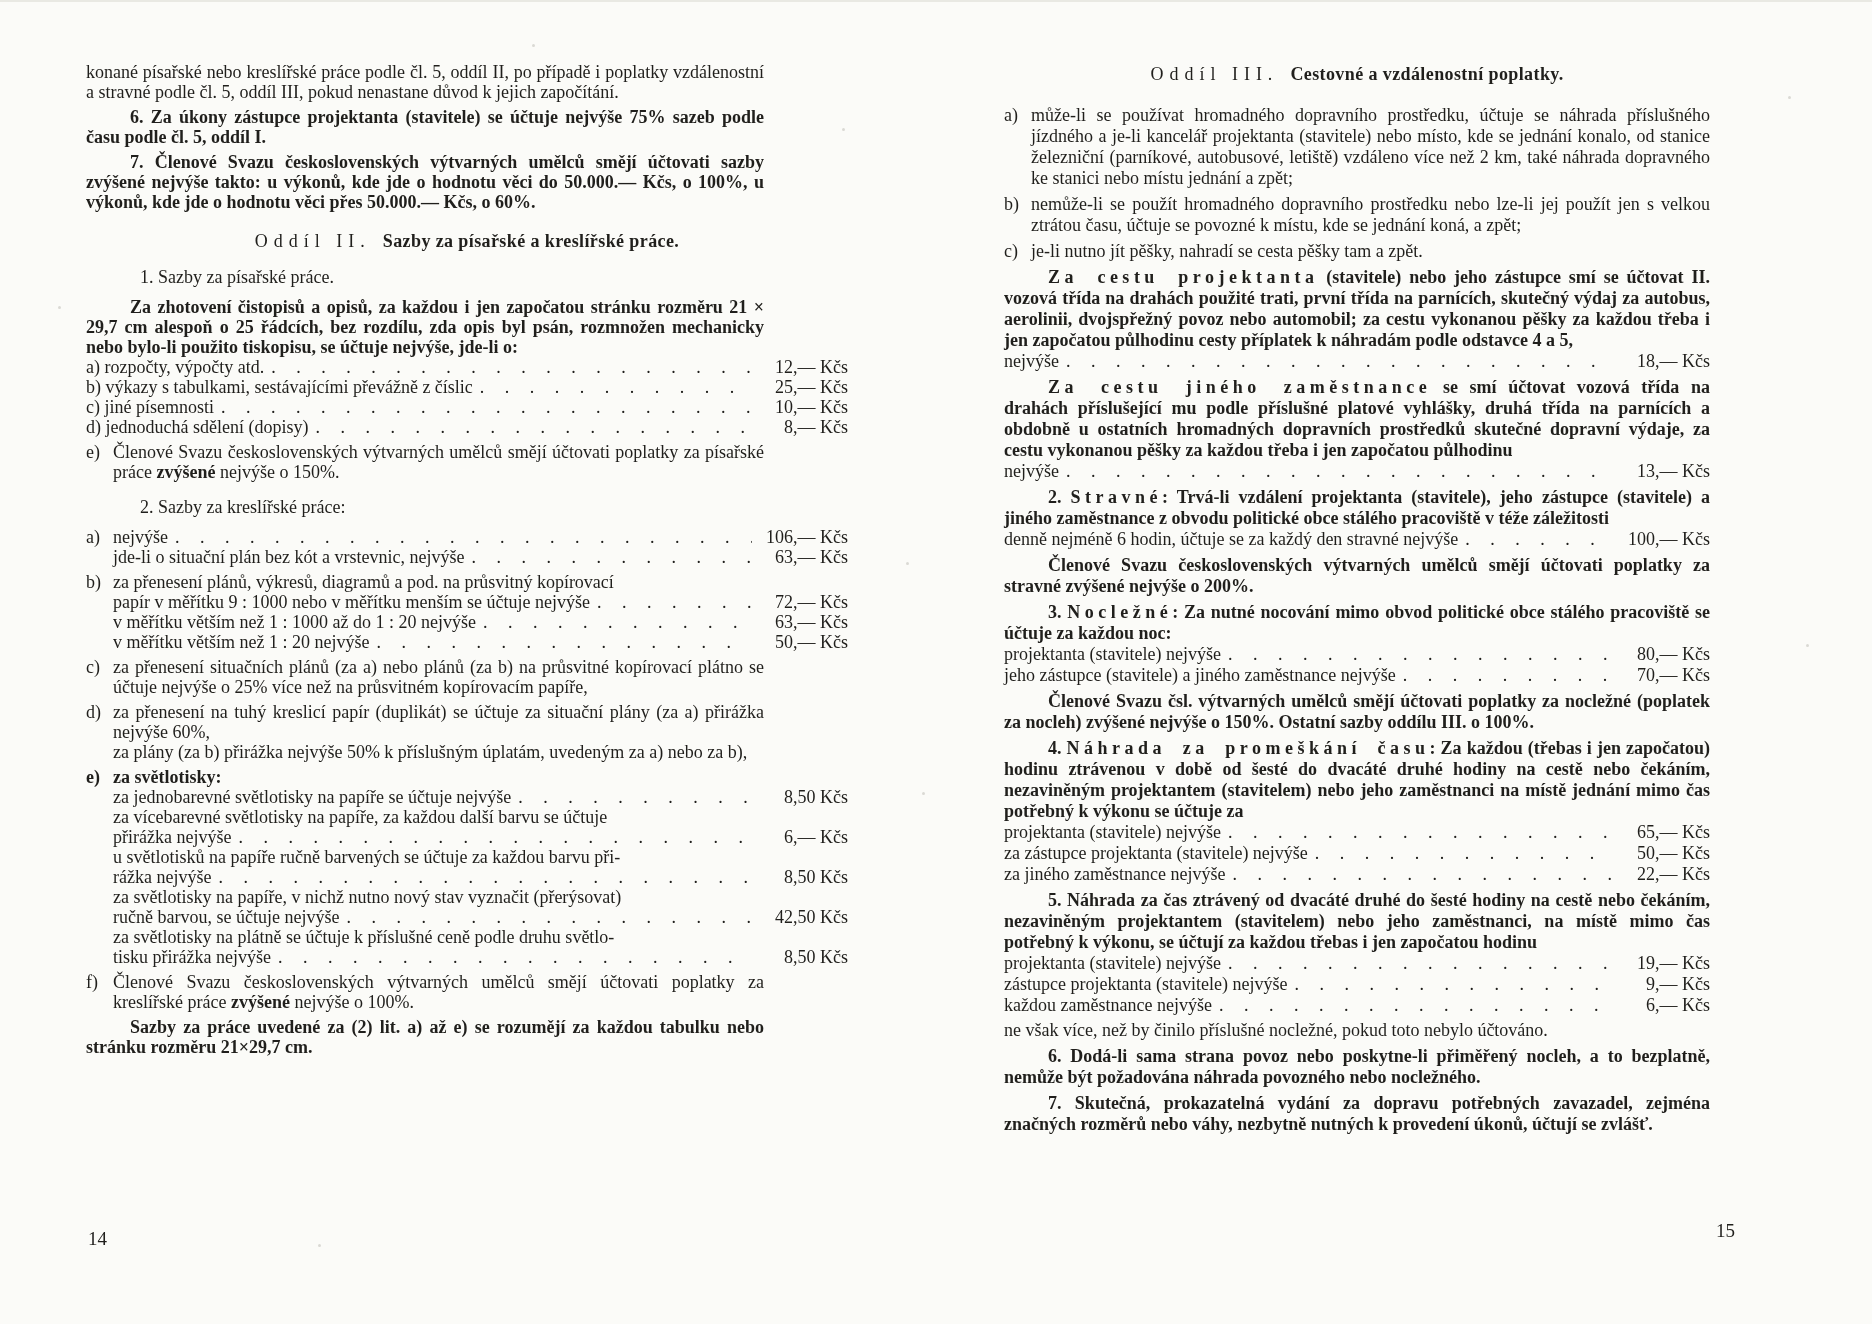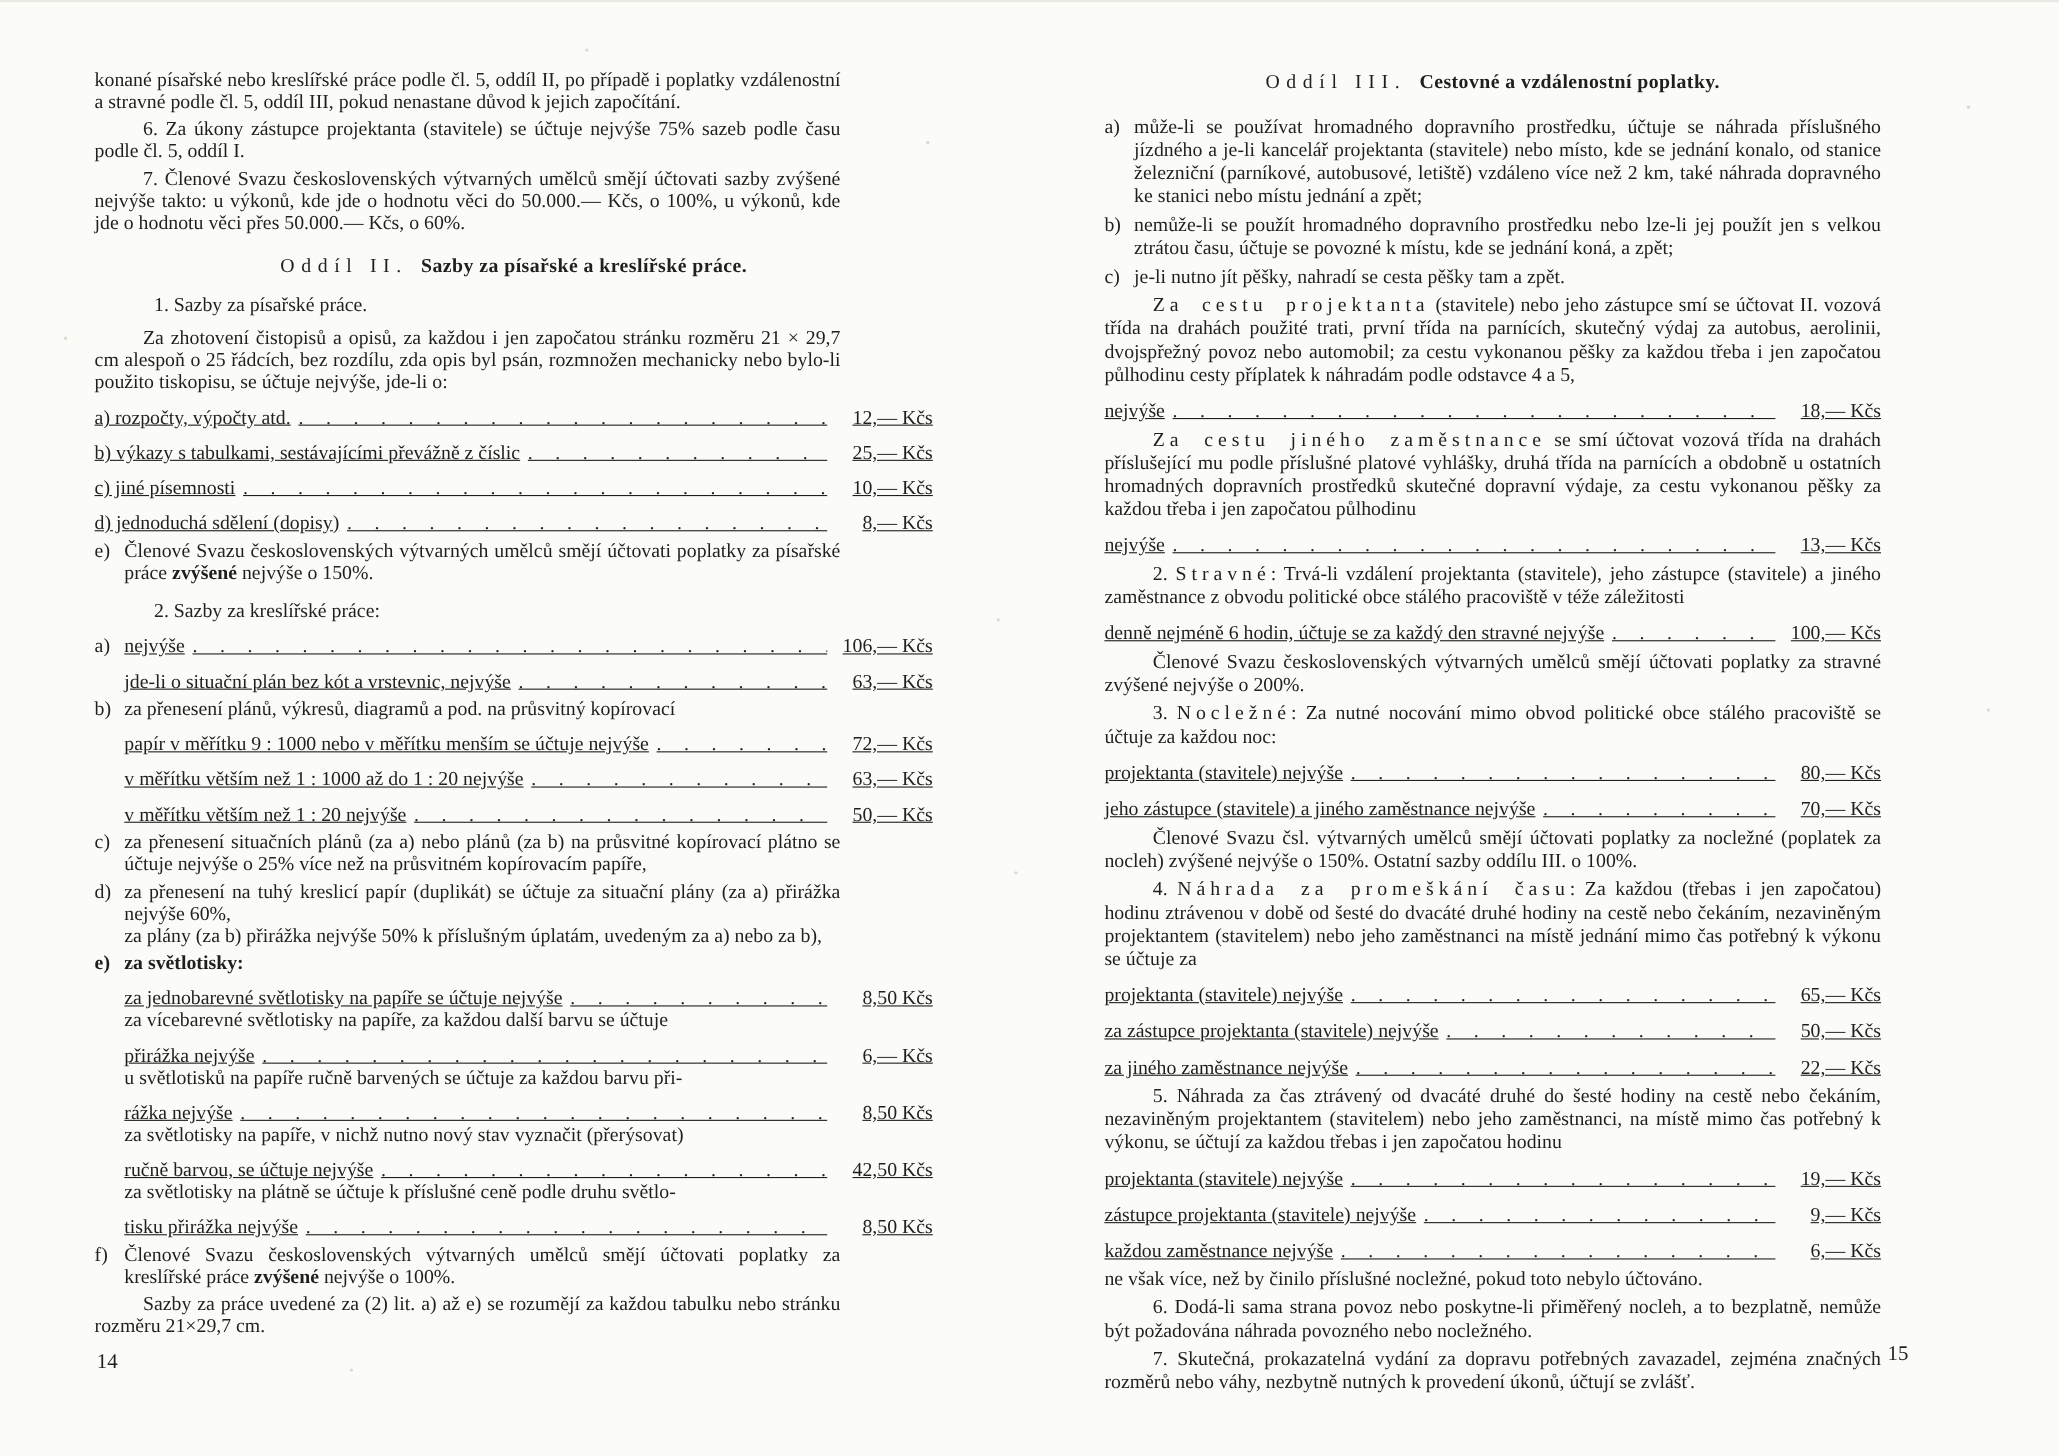--- a/index.html
+++ b/index.html
@@ -9,37 +9,37 @@
     font-family:"Liberation Serif","DejaVu Serif",serif;
   }
   .top-edge{position:absolute;left:0;top:0;width:1872px;height:2px;background:#e9e9e3;}
   .page{position:absolute;}
   .page-left{left:86px;top:58px;width:762px;font-size:18px;line-height:20px;}
   .page-right{left:1004px;top:62px;width:706px;font-size:18px;line-height:21px;}
 
   .blk{margin-top:5px;}
   .blk:first-child{margin-top:0;}
   .para{text-align:justify;}
-  .para.ind{text-indent:44px;}
+  .para.ind{text-indent:44px;font-weight:bold;}
   .para.cont{margin-top:4px;}
   .para.subhead{text-indent:54px;text-align:left;margin-top:15px;margin-bottom:10px;}
   .page-left .para{margin-right:84px;}
   .page-left .item .t{margin-right:84px;}
 
   .heading{text-align:center;}
   .page-left .heading{margin:19px 0 16px;}
   .page-right .heading{margin:2px 0 20px;}
   .hprefix{letter-spacing:6px;margin-right:12px;}
   .htitle{font-weight:bold;letter-spacing:0.4px;}
 
   .item{position:relative;padding-left:27px;}
   .item > .label{position:absolute;left:0;top:0;}
   .item .t{text-align:justify;}
 
-  .row{display:flex;align-items:flex-end;margin-top:12px;text-decoration:underline;}
+  .row{display:flex;align-items:flex-end;margin-top:0;}
   .rt{flex:0 1 auto;}
   .dots{flex:1 1 22px;min-width:20px;overflow:hidden;white-space:nowrap;padding:0 2px 0 7px;}
   .dots::after{
     content:". . . . . . . . . . . . . . . . . . . . . . . . . . . . . . . . . . . . . . . . . . . . . . . . . . . . . . . . . . . . . . . . . . . . . . . .";
     letter-spacing:8px;
   }
   .price{flex:0 0 auto;min-width:96px;text-align:right;white-space:nowrap;}
 
   .sp{letter-spacing:4.5px;word-spacing:7px;}
   .bd{font-weight:bold;}

